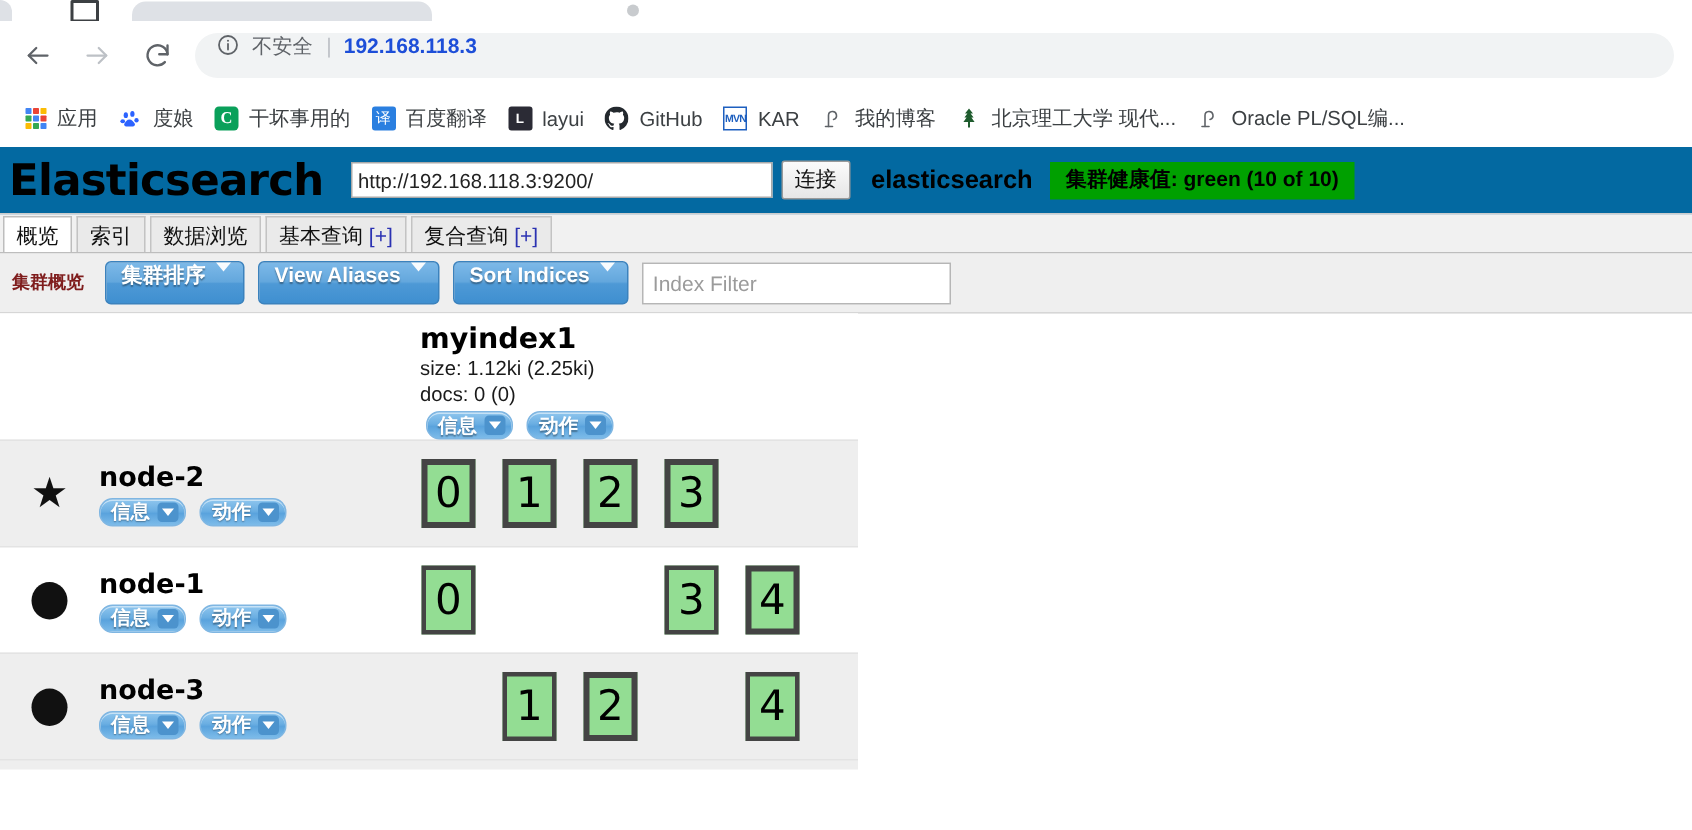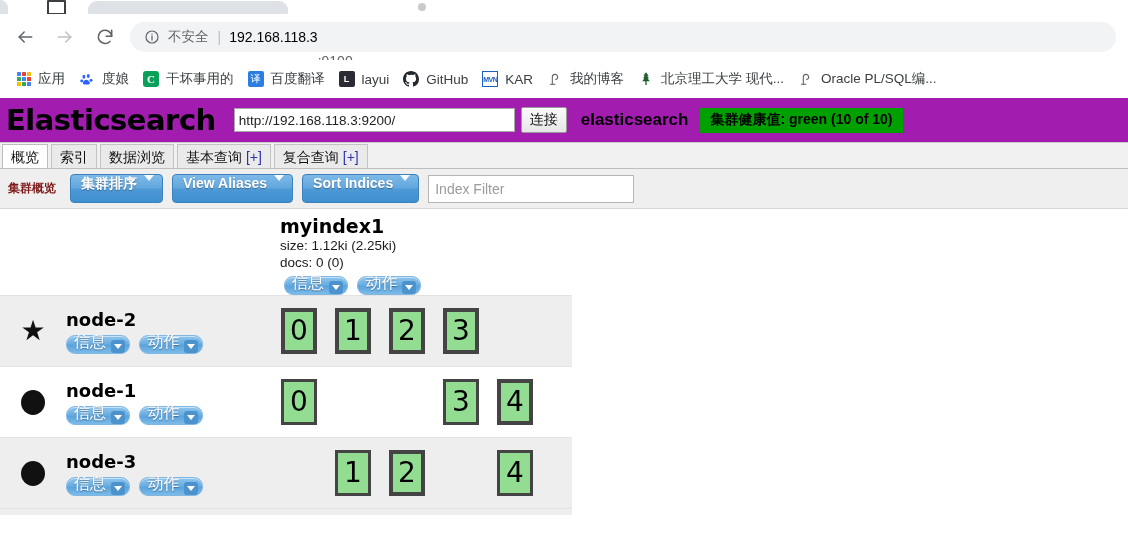--- a/index.html
+++ b/index.html
@@ -74,21 +74,21 @@
   .nav-btn svg { display: block; }
   .nav-btn.disabled { color: #bdc1c6; }
 
   .omnibox {
     margin-left: 8px;
     flex: 1;
     height: 30px;
     background: #f1f3f4;
     border-radius: 16px;
     display: flex;
-    align-items: center;
+    align-items: flex-start;
     padding: 0 14px;
     margin-right: 12px;
   }
   .omni-info-icon {
     width: 16px; height: 16px;
     margin-right: 8px;
     color: #5f6368;
     flex: 0 0 auto;
   }
   .omni-warn {
@@ -96,22 +96,23 @@
     color: #5f6368;
     white-space: nowrap;
   }
   .omni-sep {
     margin: 0 8px 0 9px;
     color: #bdc1c6;
     font-size: 14px;
   }
   .omni-url-host {
     font-size: 14px;
-    color: #000000;
+    color: #1d4ed8;
     white-space: nowrap;
+    font-weight: bold;
   }
   .omni-url-port {
     font-size: 14px;
     color: #5f6368;
     margin-top: 48px;
   }
 
   
   .bookmarks {
     position: absolute;
@@ -204,21 +205,21 @@
     position: absolute;
     left: 0; top: 98px;
     width: 1128px;
     height: 455px;
     background: #ffffff;
     overflow: hidden;
   }
 
   .app-header {
     height: 45px;
-    background: #a21caf;
+    background: #0369a1;
     display: flex;
     align-items: center;
     padding-left: 6px;
     box-sizing: border-box;
     border-bottom: 1px solid #cccccc;
   }
   .app-title {
     font-family: "DejaVu Sans", sans-serif;
     font-size: 29px;
     font-weight: bold;
@@ -387,28 +388,28 @@
   }
   .index-meta {
     font-size: 13.5px;
     color: #1a1a1a;
     line-height: 17px;
   }
   .mini-btns { margin-top: 3px; padding-left: 4px; }
 
   .btn-pill {
     display: inline-flex;
-    align-items: flex-end;
+    align-items: center;
     height: 17px;
     border-radius: 9px;
     background: linear-gradient(#8fc6ee 0%, #6aaee2 45%, #5aa3dd 55%, #7cbbe9 100%);
     border: 1px solid #7fb6e2;
     color: #ffffff;
-    font-size: 16px;
-    font-weight: normal;
+    font-size: 13px;
+    font-weight: bold;
     padding: 0 4px 0 7px;
     margin-right: 5px;
     cursor: pointer;
     text-shadow: 0 1px 1px rgba(0,0,0,.35);
     box-shadow: inset 0 1px 0 rgba(255,255,255,.5);
   }
   .btn-pill .caret-box {
     margin-left: 5px;
     width: 14px; height: 13px;
     background: #4c93cd;

